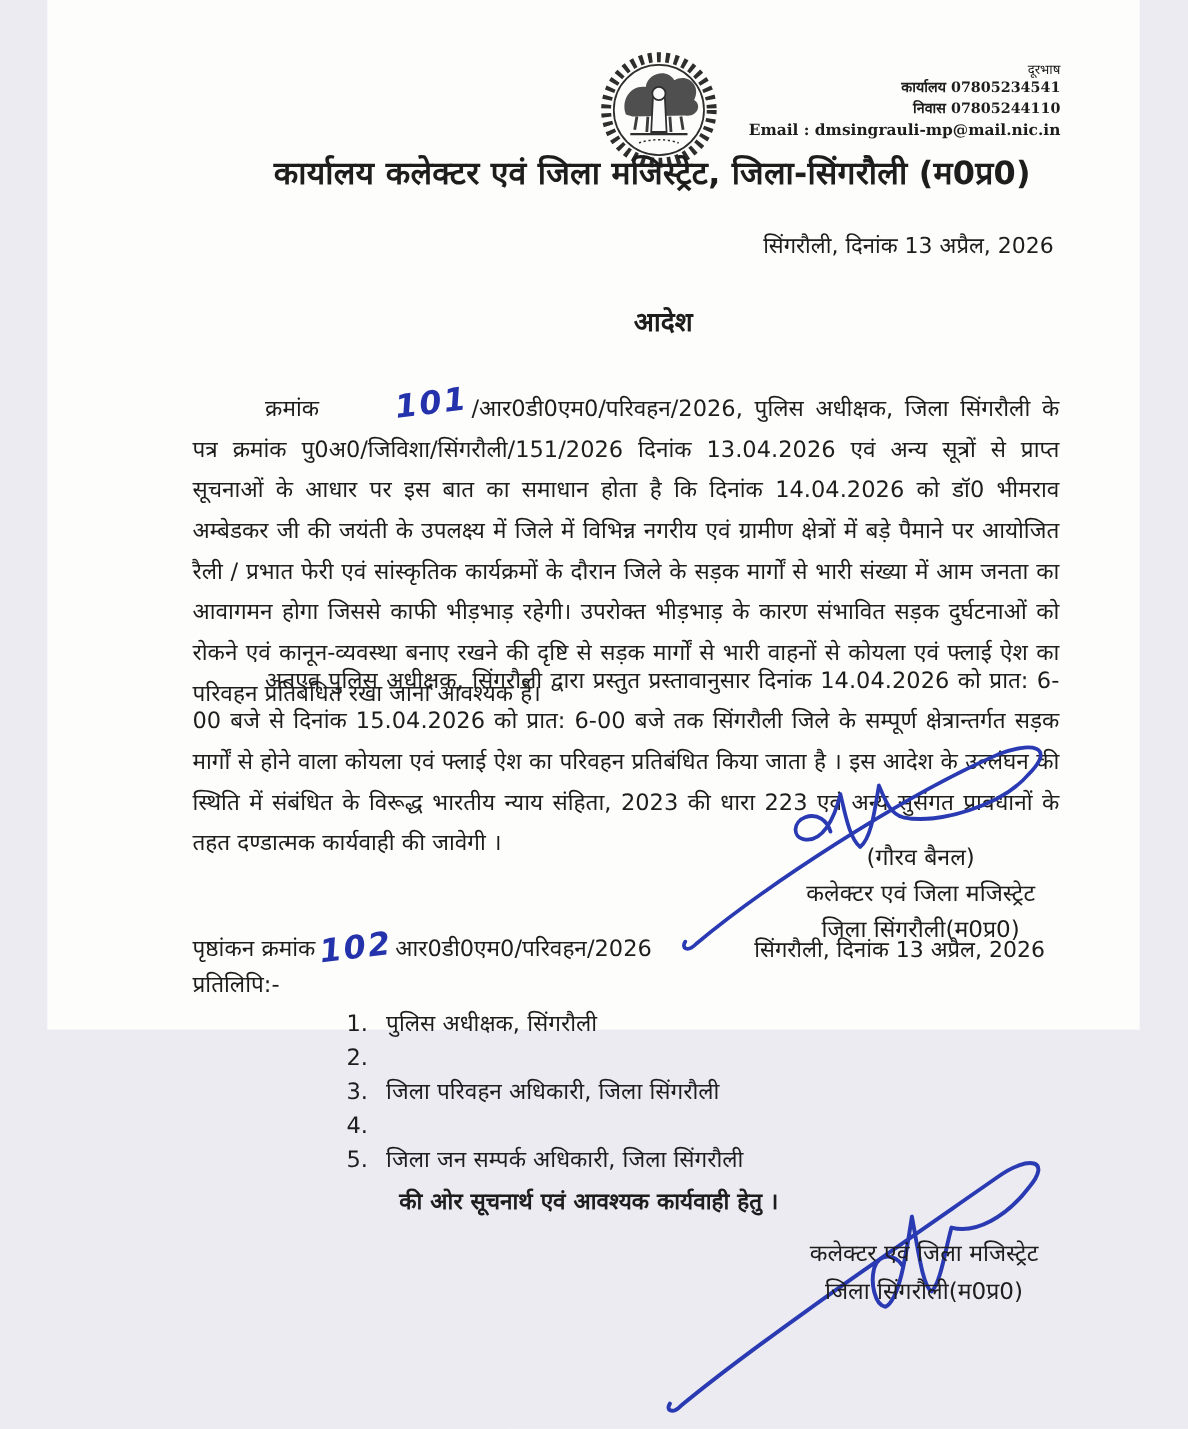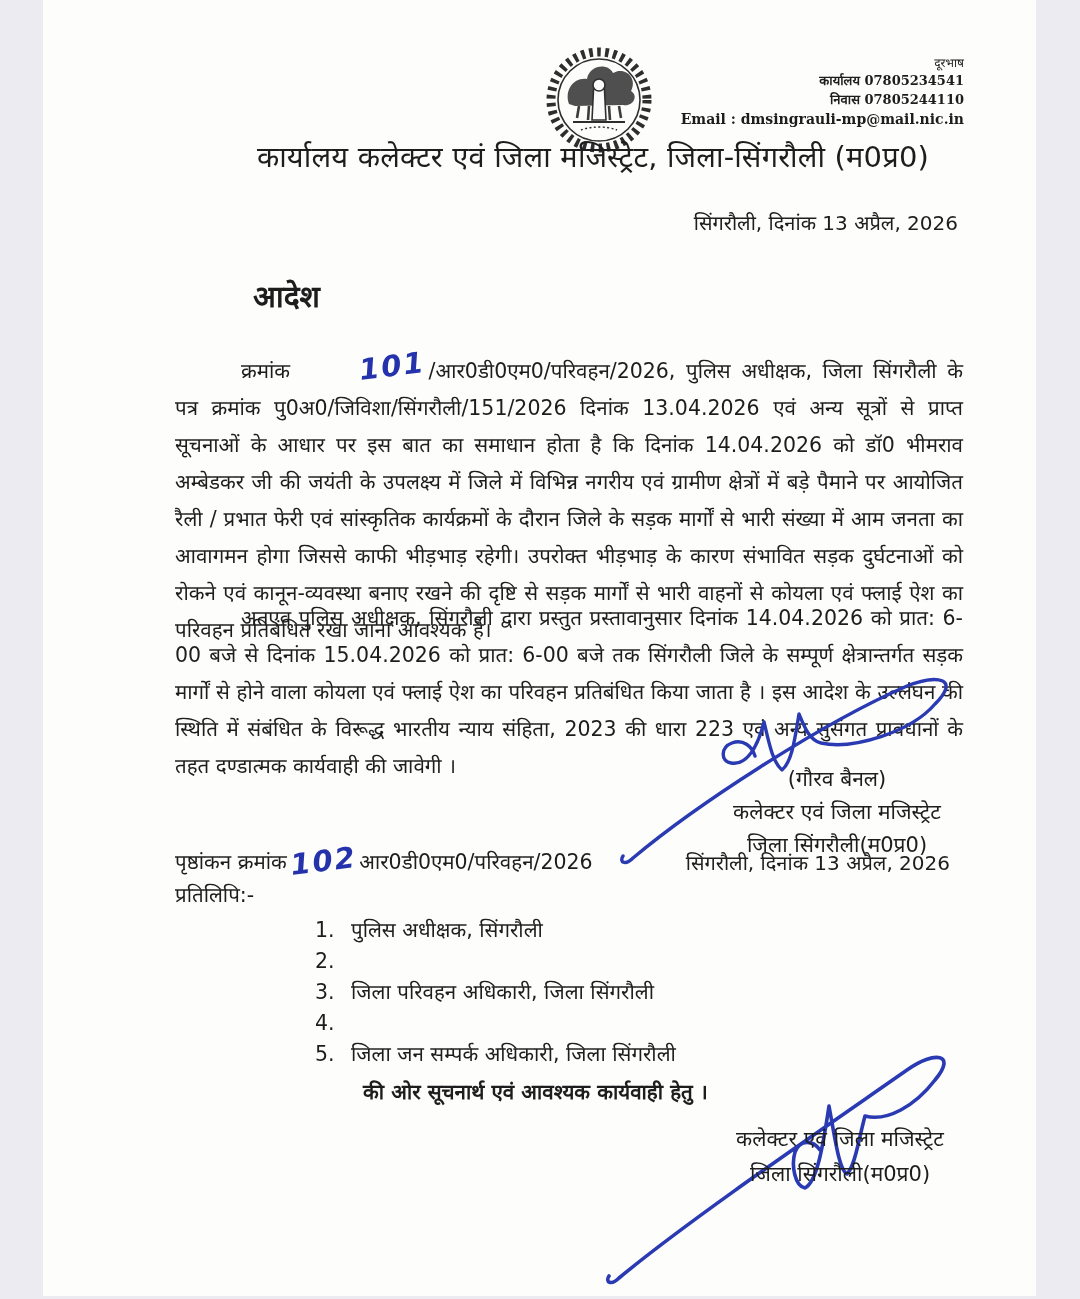--- a/index.html
+++ b/index.html
@@ -6,39 +6,39 @@
   body {
     width:1080px; height:1299px;
     background:#ecebf2;
     font-family:"DejaVu Sans","Liberation Sans",sans-serif;
     color:#1d1d1d;
     position:relative;
     overflow:hidden;
   }
   .page {
     position:absolute; left:43px; top:0;
-    width:993px; height:1296px;
+    width:993px; height:936px;
     background:#fdfdfc;
   }
   .abs { position:absolute; }
 
   .contact { right:72px; top:56px; text-align:right; }
   .contact .phone-head { font-size:12px; line-height:15px; }
   .contact .phone-line { font-size:13px; line-height:19px; font-family:"DejaVu Serif","Liberation Serif",serif;font-weight:bold; }
   .contact .email-line { font-size:14px; line-height:20px; font-weight:bold; font-family:"DejaVu Serif","Liberation Serif",serif; }
 
   .emblem { left:500px; top:44px; width:112px; height:112px; }
 
   .office-title { left:165px; top:136px; width:770px; text-align:center;
-    font-size:29px; font-weight:normal; letter-spacing:0.2px; }
+    font-size:29px; font-weight:bold; letter-spacing:0.2px; }
 
   .dateline-1 { right:78px; top:209px; font-size:20px; }
 
-  .order-heading { left:210px; top:275px; width:700px; text-align:left;
-    font-size:30px; font-weight:bold; }
+  .order-heading { left:210px; top:275px; width:700px; text-align:center;
+    font-size:24px; font-weight:bold; }
 
   .body-para { left:132px; width:788px; font-size:20.5px; line-height:37px;
     text-align:justify; text-indent:66px; }
   .para-1 { top:332px; }
   .para-2 { top:579px; }
 
   .hand-num {
     color:#2433ac; font-size:29px; font-style:italic; font-weight:bold;
     display:inline-block; transform:rotate(-7deg) translateY(2px);
     letter-spacing:2px; margin:0 3px; line-height:0;

